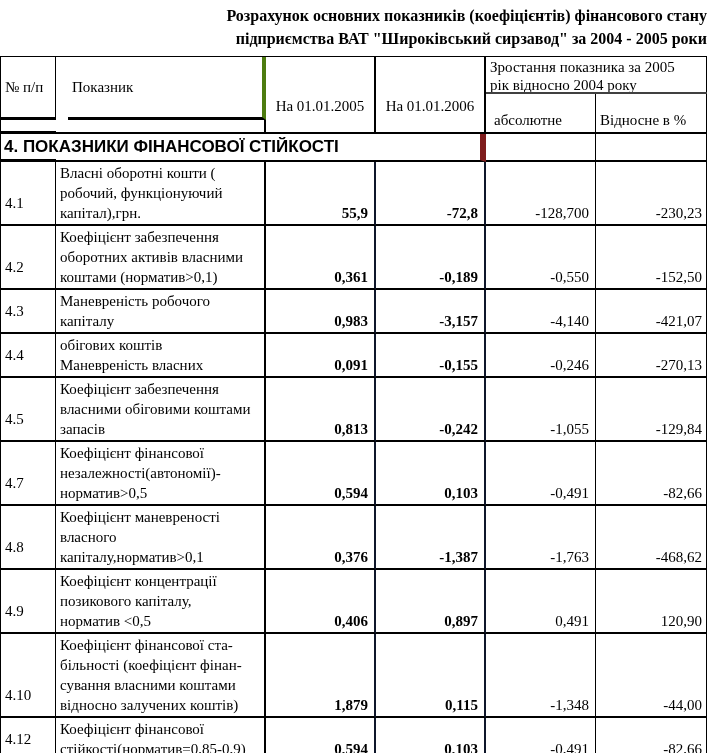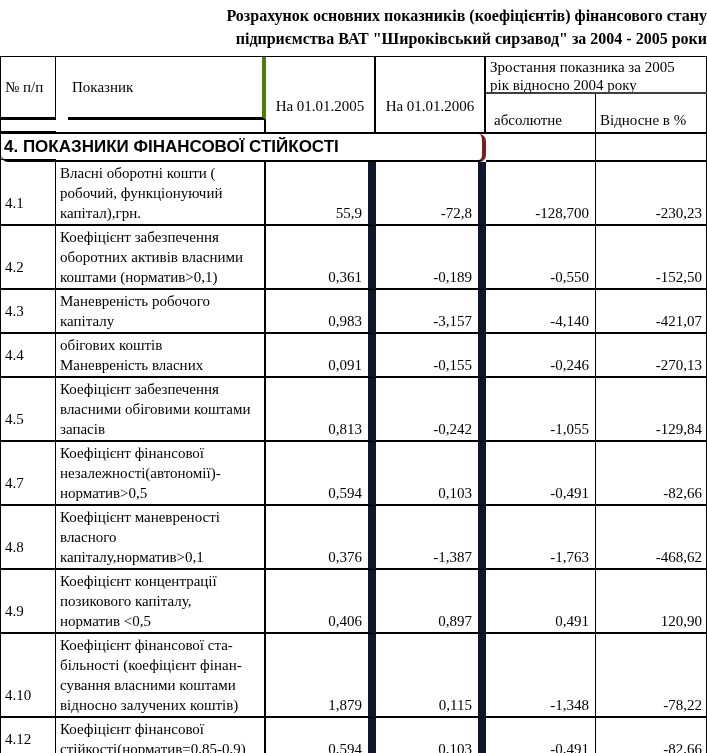--- a/index.html
+++ b/index.html
@@ -18,31 +18,31 @@
   .h-strip-b{grid-area:3/2/4/3;border-right:2px solid #000;border-bottom:2px solid #000;}
   .h-d2005{grid-area:1/3/4/4;border-right:2px solid #000;border-bottom:2px solid #000;display:flex;align-items:flex-end;justify-content:center;padding-bottom:17px;}
   .h-d2006{grid-area:1/4/4/5;border-right:2px solid #000;border-bottom:2px solid #000;display:flex;align-items:flex-end;justify-content:center;padding-bottom:17px;}
   .h-grow{grid-area:1/5/2/7;border-bottom:2px solid #404040;padding:2px 8px 0 4px;line-height:17.5px;overflow:hidden;}
   .h-abs{grid-area:2/5/4/6;border-right:1px solid #000;border-bottom:2px solid #000;display:flex;align-items:flex-end;padding:0 0 3px 8px;}
   .h-rel{grid-area:2/6/4/7;border-bottom:2px solid #000;display:flex;align-items:flex-end;padding:0 0 3px 4px;}
 
   
   .sec{display:grid;grid-template-columns:485px 110px 110px;height:28px;}
   .sec > div{box-sizing:border-box;border-bottom:2px solid #000;}
-  .sec-title{border-right:4px solid #7f1d1d;display:flex;align-items:center;padding-left:3px;font-family:"Liberation Sans",sans-serif;font-weight:bold;font-size:17px;position:relative;white-space:nowrap;border-radius:7px;}
+  .sec-title{border-right:6px solid #7f1d1d;display:flex;align-items:center;padding-left:3px;font-family:"Liberation Sans",sans-serif;font-weight:bold;font-size:17px;position:relative;white-space:nowrap;}
   .sec-title::after{content:"";position:absolute;left:0;bottom:0;width:55px;height:1px;background:#000;}
   .sec-c5{border-right:1px solid #000;}
 
   
   .row{display:grid;grid-template-columns:55px 210px 110px 110px 110px 112px;font-size:15px;}
   .row > div{box-sizing:border-box;border-bottom:2px solid #000;}
   .row:last-child > div{border-bottom-width:3px;}
   .c1{border-right:1px solid #000;display:flex;align-items:flex-end;padding:0 0 12px 4px;}
   .c2{border-right:2px solid #000;padding:1px 2px 1px 4px;line-height:20px;}
-  .c3,.c4{border-right:8px solid #0f172a;font-weight:normal;}
+  .c3,.c4{border-right:2px solid #0f172a;font-weight:bold;}
   .c5{border-right:1px solid #000;}
   .val{display:flex;align-items:flex-end;justify-content:flex-end;padding:0 6px 2px 0;}
 </style>
 </head>
 <body>
 
 <div class="doc-title">
   <div>Розрахунок основних показників (коефіцієнтів) фінансового стану</div>
   <div>підприємства ВАТ "Широківський сирзавод" за 2004 - 2005 роки</div>
 </div>
@@ -169,21 +169,21 @@
     <div class="c1 cell-num">4.10</div>
     <div class="c2 cell-name">
           <div>Коефіцієнт фінансової ста-</div>
           <div>більності (коефіцієнт фінан-</div>
           <div>сування власними коштами</div>
           <div>відносно залучених коштів)</div>
         </div>
     <div class="c3 val">1,879</div>
     <div class="c4 val">0,115</div>
     <div class="c5 val">-1,348</div>
-    <div class="c6 val">-78,22</div>
+    <div class="c6 val">-44,00</div>
   </div>
       <div class="row">
     <div class="c1 cell-num">4.12</div>
     <div class="c2 cell-name">
           <div>Коефіцієнт фінансової</div>
           <div>стійкості(норматив=0,85-0,9)</div>
         </div>
     <div class="c3 val">0,594</div>
     <div class="c4 val">0,103</div>
     <div class="c5 val">-0,491</div>

